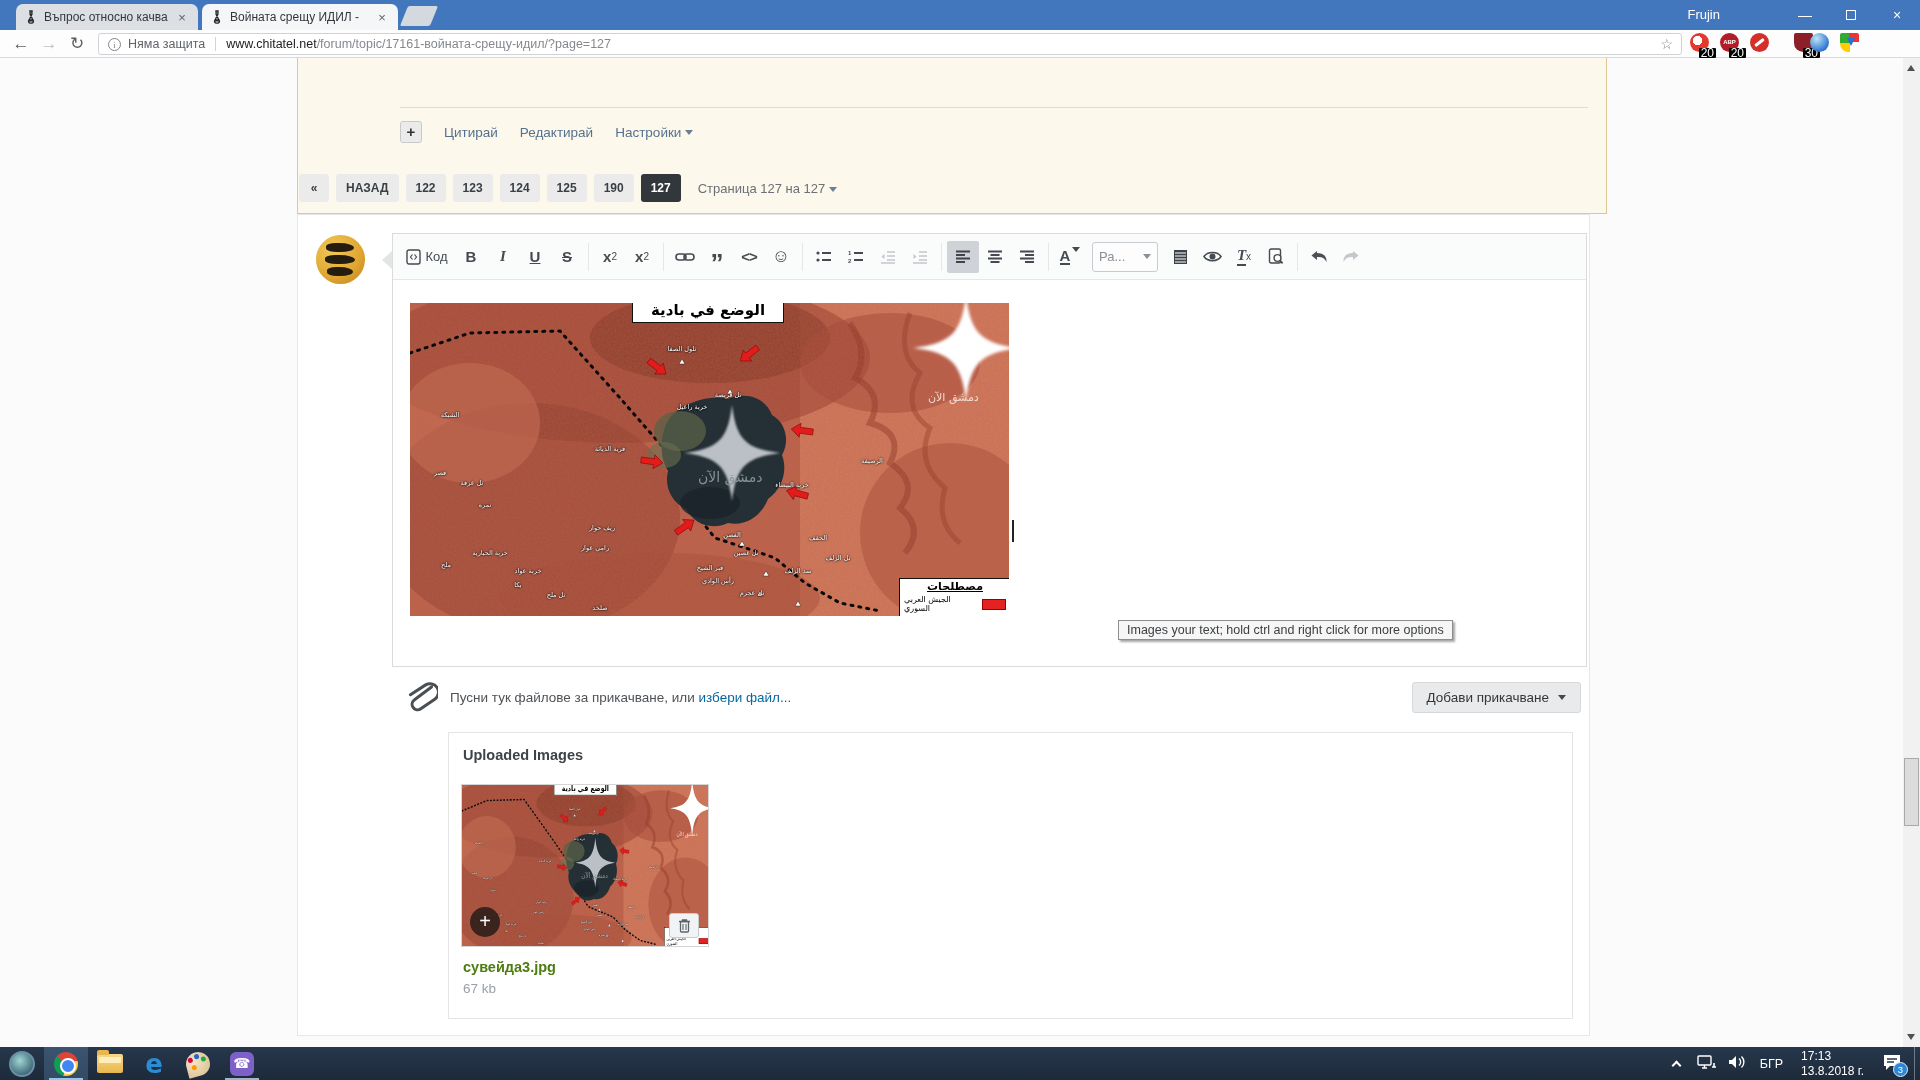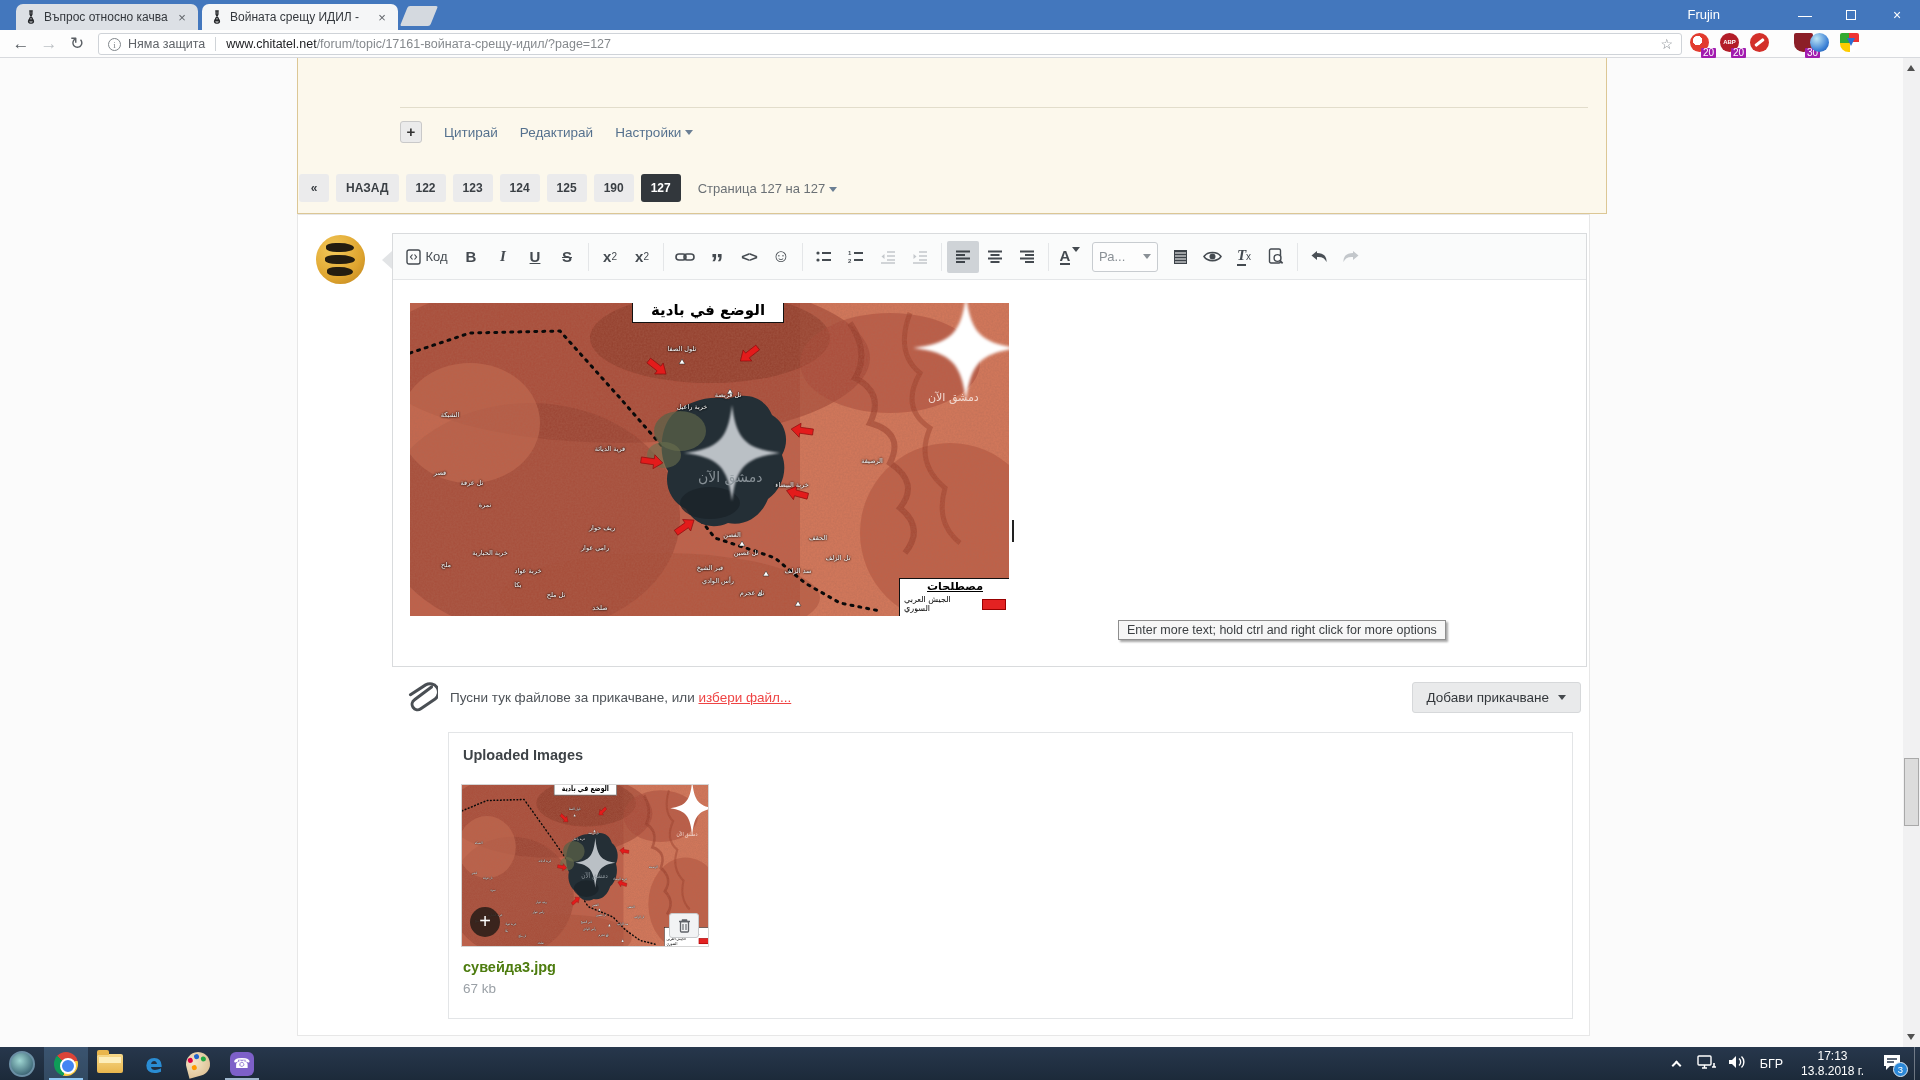--- a/index.html
+++ b/index.html
@@ -27,21 +27,21 @@
   #urlbox{position:absolute;left:98px;top:3px;width:1584px;height:22px;background:#fff;border:1px solid #cfd3d8;
           border-radius:3px;display:flex;align-items:center;font-size:12.5px;color:#5f6368;}
   #info-i{width:13px;height:13px;border:1px solid #80868b;border-radius:50%;font-size:9px;line-height:12px;
           text-align:center;color:#80868b;margin:0 7px 0 9px;flex:0 0 auto;font-family:"Liberation Serif",serif;}
   #url-div{width:1px;height:14px;background:#d0d4d8;margin:0 10px;}
   .host{color:#202124;}
   .path{color:#85898d;}
   #star{margin-left:auto;margin-right:8px;color:#7d8389;font-size:14px;}
   .ext{position:absolute;top:3px;width:22px;height:22px;}
   .ext .bubble{width:19px;height:19px;border-radius:50%;}
-  .badge{position:absolute;right:-4px;bottom:-3px;background:#a21caf;color:#fff;font-size:10px;
+  .badge{position:absolute;right:-4px;bottom:-3px;background:#000000;color:#fff;font-size:12px;
          padding:0 2px;border-radius:1px;line-height:10px;}
   #menu3{position:absolute;right:8px;top:33px;color:#5f6368;font-size:15px;}
 
   
   #page{position:absolute;left:0;top:58px;width:1903px;height:989px;background:#fbfbfb;overflow:hidden;}
 
   #prev-post{position:absolute;left:297px;top:-4px;width:1310px;height:160px;background:#fcf8ec;
              border:1px solid #dcc795;}
   #prev-post .divider{position:absolute;left:102px;top:52px;right:18px;height:1px;background:#e2ddcb;}
   #post-actions{position:absolute;left:102px;top:66px;display:flex;align-items:center;gap:22px;
@@ -103,21 +103,21 @@
       text-shadow:0 0 2px #000,0 0 2px #000;white-space:nowrap;transform:translate(-50%,-50%);}
   .thumb-scale{transform:scale(0.414,0.518);transform-origin:0 0;}
 
   #tooltip{position:absolute;left:725px;top:386px;background:#f6f6f6;border:1px solid #8e8e8e;
       box-shadow:2px 2px 2px rgba(0,0,0,.35);font-size:12.5px;color:#3c4043;padding:2px 8px;white-space:nowrap;}
 
   
   #attach-row{position:absolute;left:0;top:452px;width:1291px;height:60px;}
   #clip{position:absolute;left:106px;top:12px;}
   #drop-text{position:absolute;left:152px;top:23px;font-size:13.5px;color:#4e5358;}
-  #choose-link{color:#ef4444;text-decoration:underline;}
+  #choose-link{color:#0369a1;}
   #add-image-btn{position:absolute;right:8px;top:15px;height:31px;padding:0 14px;background:#e9eaeb;
       border:1px solid #d6d8da;border-radius:3px;font-size:13.5px;color:#33373b;display:flex;align-items:center;gap:7px;}
   #add-image-btn .caret{border-top-color:#45494d;margin-left:2px;}
 
   
   #uploads{position:absolute;left:150px;top:517px;width:1125px;height:287px;background:#fff;border:1px solid #e3e5e7;}
   #uploads h3{font-size:14.5px;color:#3e4347;padding:14px 0 0 14px;font-weight:bold;}
   #thumb-box{position:absolute;left:12px;top:51px;width:248px;height:163px;overflow:hidden;border:1px solid #d5d5d5;background:#b55;}
   #thumb-plus{position:absolute;left:8px;top:122px;width:30px;height:30px;border-radius:50%;
       background:rgba(42,30,24,.88);color:#fff;font-size:20px;text-align:center;line-height:28px;z-index:5;}
@@ -136,21 +136,21 @@
   
   #taskbar{position:absolute;left:0;top:1047px;width:1920px;height:33px;
       background:linear-gradient(#27374c,#1c2a3a);display:flex;align-items:center;}
   .tk{width:44px;height:33px;display:flex;align-items:center;justify-content:center;position:relative;}
   .tk.hl{background:rgba(120,170,220,.25);}
   .tk .uline{position:absolute;left:5px;right:5px;bottom:0;height:2px;background:#8fc6f2;}
   .tk .uline.soft{background:#9fb6cc;}
   #tray{margin-left:auto;display:flex;align-items:center;height:33px;color:#fff;}
   .trayico{width:30px;text-align:center;}
   #lang{font-size:12.5px;padding:0 8px;}
-  #clock{font-size:12px;text-align:center;line-height:15px;padding:0 10px;}
+  #clock{font-size:12px;text-align:left;line-height:15px;padding:0 10px;}
   #action-ctr{position:relative;width:36px;text-align:center;}
   #ac-badge{position:absolute;right:2px;bottom:-2px;width:15px;height:15px;border-radius:50%;background:#2b88d8;
       border:1px solid #dfeaf5;color:#fff;font-size:9.5px;line-height:13px;}
   .chev{display:inline-block;width:7px;height:7px;border-left:2px solid #fff;border-top:2px solid #fff;
       transform:rotate(45deg);margin-top:4px;}
 
   
   .icn-chrome{width:24px;height:24px;border-radius:50%;position:relative;
       background:conic-gradient(from -45deg,#db4437 0 33%,#ffcd40 0 66%,#0f9d58 0 100%);}
   .icn-chrome::after{content:"";position:absolute;left:6px;top:6px;width:12px;height:12px;border-radius:50%;
@@ -471,21 +471,21 @@
             <div class="hdr">مصطلحات</div>
             <div class="row">
                 <span class="sw"></span>
                 <span class="lab">الجيش العربي السوري</span>
               </div>
           </div>
         </div>
         <div id="caret-line"></div>
       </div>
 
-      <div id="tooltip">Enter more text; hold ctrl and right click for more options</div>
+      <div id="tooltip">Images your text; hold ctrl and right click for more options</div>
     </div>
 
     <div id="attach-row">
       <svg id="clip" width="34" height="38" viewBox="0 0 34 38">
         <path d="M25 6 L11 22 a5.5 5.5 0 0 0 8 7.6 L31 17 a8.5 8.5 0 0 0 -12.2-11.8 L6 18" transform="rotate(12 17 19)" fill="none" stroke="#4a4f54" stroke-width="3" stroke-linecap="round"></path>
       </svg>
       <div id="drop-text">
         <span>Пусни тук файлове за прикачване, или </span><a id="choose-link">избери файл...</a>
       </div>
       <div id="add-image-btn">

